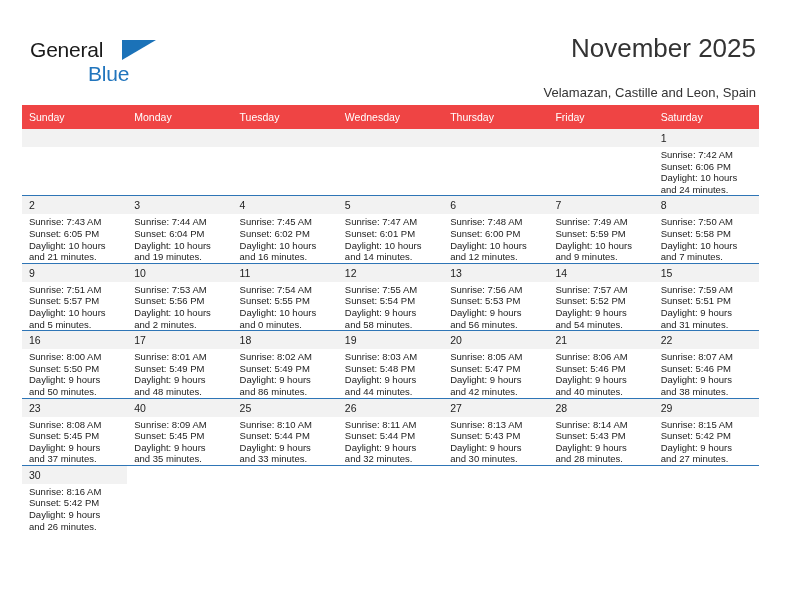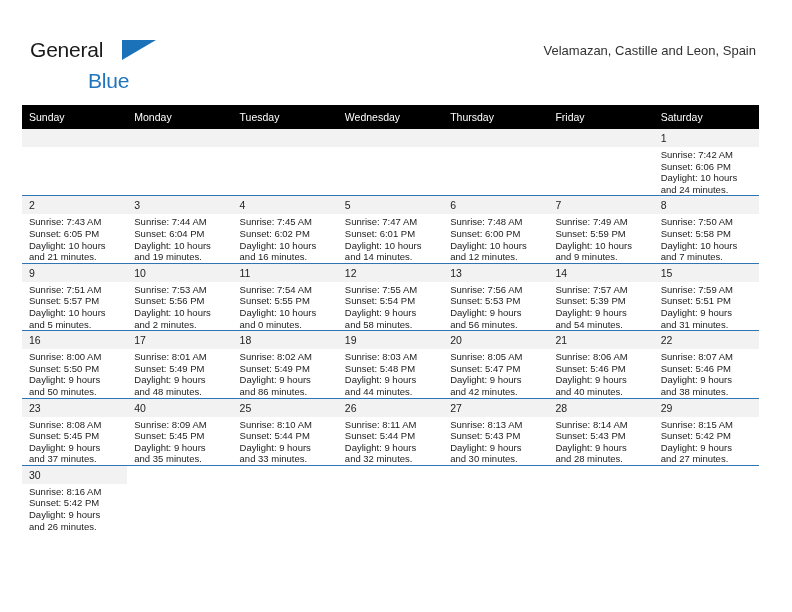--- a/index.html
+++ b/index.html
@@ -42,21 +42,21 @@
     top: 0;
     font-size: 21px;
     line-height: 24px;
     color: #1a1a1a;
     letter-spacing: -0.2px;
     font-family: "Liberation Sans", sans-serif;
   }
   .logo-blue {
     position: absolute;
     left: 58px;
-    top: 31px;
+    top: 24px;
     font-size: 21px;
     line-height: 24px;
     color: #2175bd;
     letter-spacing: -0.2px;
     font-family: "Liberation Sans", sans-serif;
   }
   .logo-triangle {
     position: absolute;
     left: 92px;
     top: 2px;
@@ -77,35 +77,35 @@
     line-height: 32px;
     color: #333333;
     font-weight: normal;
     margin: 0;
     white-space: nowrap;
   }
   .cal-subtitle {
     font-size: 13px;
     line-height: 18px;
     color: #333333;
-    margin: 10px 0 0 0;
+    margin: 20px 0 0 0;
     white-space: nowrap;
   }
 
   
   .calendar {
     position: absolute;
     left: 22px;
     top: 105px;
     width: 737px;
     border-collapse: collapse;
     table-layout: fixed;
   }
   .calendar th {
-    background: #000000;
+    background: #ef4444;
     color: #ffffff;
     font-size: 10.5px;
     font-weight: normal;
     text-align: left;
     padding: 5px 0 5px 7px;
     height: 14px;
     border: none;
   }
   .calendar td {
     vertical-align: top;
@@ -160,20 +160,21 @@
 
   <div class="header">
 
     <div class="logo">
       <span class="logo-general">General</span>
       <span class="logo-triangle"></span>
       <span class="logo-blue">Blue</span>
     </div>
 
     <div class="title-block">
+      <h1 class="cal-title">November 2025</h1>
       <p class="cal-subtitle">Velamazan, Castille and Leon, Spain</p>
     </div>
 
   </div>
 
   <table class="calendar">
     <thead>
       <tr id="weekday-row">
           <th>Sunday</th>
           <th>Monday</th>
@@ -322,21 +323,21 @@
               <span class="cell-line">Sunrise: 7:56 AM</span>
               <span class="cell-line">Sunset: 5:53 PM</span>
               <span class="cell-line">Daylight: 9 hours</span>
               <span class="cell-line">and 56 minutes.</span>
             </div>
           </td>
           <td class="">
             <span class="daynum">14</span>
             <div class="cell-body">
               <span class="cell-line">Sunrise: 7:57 AM</span>
-              <span class="cell-line">Sunset: 5:39 PM</span>
+              <span class="cell-line">Sunset: 5:52 PM</span>
               <span class="cell-line">Daylight: 9 hours</span>
               <span class="cell-line">and 54 minutes.</span>
             </div>
           </td>
           <td class="">
             <span class="daynum">15</span>
             <div class="cell-body">
               <span class="cell-line">Sunrise: 7:59 AM</span>
               <span class="cell-line">Sunset: 5:51 PM</span>
               <span class="cell-line">Daylight: 9 hours</span>

